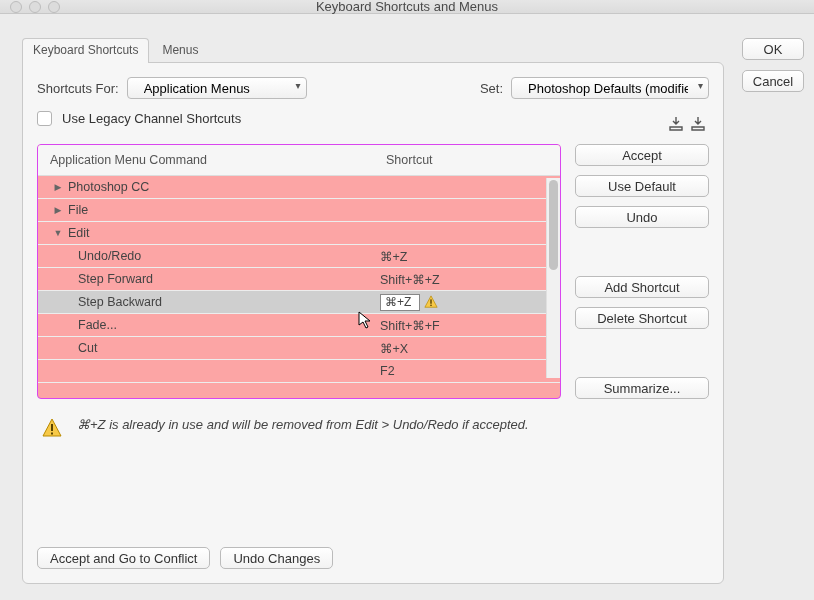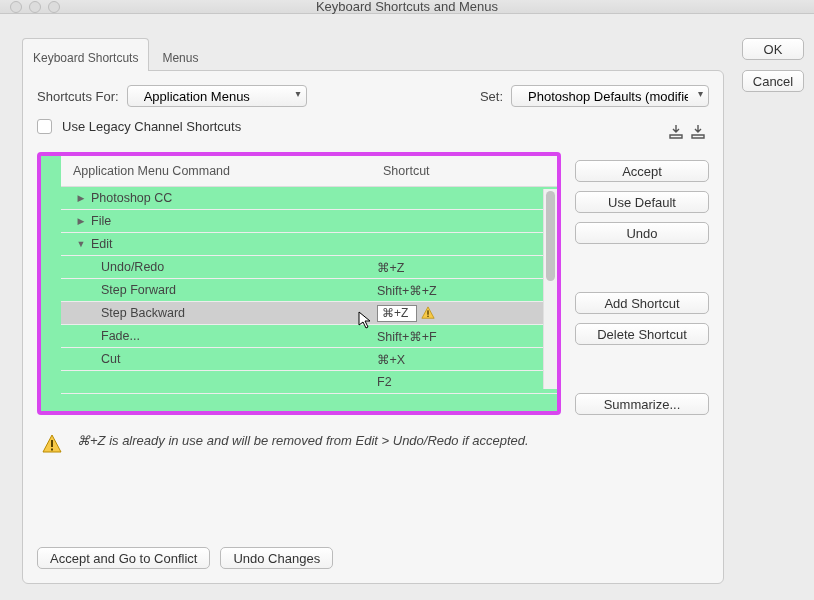--- a/index.html
+++ b/index.html
@@ -9,58 +9,58 @@
 .titlebar { height: 14px; background: linear-gradient(#e6e6e6,#dcdcdc); border-bottom: 1px solid #c7c7c7; display: flex; align-items: center; position: relative; }
 .traffic { display: flex; gap: 7px; margin-left: 10px; }
 .dot { width: 12px; height: 12px; border-radius: 50%; background: #dcdcdc; border: 1px solid #bdbdbd; }
 .titlebar-title { position: absolute; left: 0; right: 0; text-align: center; font-size: 13px; color: #4a4a4a; }
 
 .content { position: absolute; top: 22px; left: 0; right: 0; bottom: 0; display: flex; }
 .main { flex: 1; padding: 16px 8px 16px 22px; display: flex; flex-direction: column; }
 .rightcol { width: 82px; padding: 16px 12px; display: flex; flex-direction: column; gap: 10px; align-items: center; }
 
 .tabs { display: flex; gap: 2px; }
-.tab { padding: 12px 10px 6px; font-size: 12px; color: #555; border: 1px solid transparent; border-bottom: none; border-radius: 4px 4px 0 0; cursor: default; position: relative; z-index: 2; }
+.tab { padding: 4px 10px 6px; font-size: 12px; color: #555; border: 1px solid transparent; border-bottom: none; border-radius: 4px 4px 0 0; cursor: default; position: relative; z-index: 2; }
 .tab.active { background: #f6f6f6; border-color: #c9c9c9; }
 .tabpanel { background: #f6f6f6; border: 1px solid #c9c9c9; border-radius: 0 6px 6px 6px; padding: 14px 14px 14px 14px; margin-top: -1px; height: 548px; display: flex; flex-direction: column; }
 
 .row { display: flex; align-items: center; margin-bottom: 12px; justify-content: center; }
 .lbl { font-size: 13px; color: #444; margin-right: 8px; }
 select { font-size: 13px; height: 22px; border: 1px solid #bbb; border-radius: 4px; background: linear-gradient(#fff,#f0f0f0); padding: 0 20px 0 16px; appearance: none; -webkit-appearance: none; position: relative; }
 .select-wrap { position: relative; display: inline-block; }
 .select-wrap::after { content: "▾"; position: absolute; right: 6px; top: 3px; font-size: 10px; color: #555; pointer-events: none; }
 
 .flex-spacer { flex: 1; }
 
 .chk { display: flex; align-items: center; gap: 10px; margin-bottom: 10px; }
 .chkbox { width: 15px; height: 15px; border: 1px solid #b3b3b3; border-radius: 3px; background: #fff; }
 
 .icon-btn { width: 22px; height: 20px; display: inline-flex; align-items: center; justify-content: center; cursor: default; }
 .icon-btn svg { stroke: #555; }
 
 .table-wrap { display: flex; gap: 14px; flex: 0 0 auto; }
-.table-area { flex: 1; border: 4px solid #d946ef; border-radius: 4px; background: #86efac; overflow: hidden; padding-left: 20px; }
+.table-area { flex: 1; border: 1px solid #d946ef; border-radius: 4px; background: #fca5a5; overflow: hidden; }
 .thead { display: flex; background: #f6f6f6; border-bottom: 1px solid #ddd; font-size: 12.5px; color: #555; }
 .th1 { flex: 1; padding: 8px 12px; }
 .th2 { width: 180px; padding: 8px 6px; }
 .tlist { position: relative; height: 200px; }
 .trow { display: flex; align-items: center; height: 23px; border-bottom: 1px solid #ededed; font-size: 12.5px; color: #444; }
 .trow .cell1 { flex: 1; display: flex; align-items: center; }
 .trow .cell2 { width: 180px; display: flex; align-items: center; gap: 2px; }
 .trow.selected { background: #cfcfcf; }
 .disclose { width: 12px; display: inline-block; text-align: center; font-size: 9px; color: #666; margin: 0 4px 0 6px; }
 .indent1 .cell1 { padding-left: 8px; }
 .indent2 .cell1 { padding-left: 40px; }
 .shortcut-edit { border: 1px solid #888; background: #fff; font-size: 12px; padding: 0 4px; height: 17px; display: inline-flex; align-items: center; min-width: 40px; }
 .warn-sm { width: 14px; height: 14px; margin-left: 2px; }
 .scroll-track { position: absolute; right: 0; top: 33px; width: 14px; height: 200px; background: #f1f1f1; border-left: 1px solid #e0e0e0; }
 .scroll-thumb { position: absolute; left: 2px; right: 2px; top: 2px; height: 90px; background: #c3c3c3; border-radius: 5px; }
 .table-area { position: relative; }
 
-.side-btns { width: 134px; display: flex; flex-direction: column; gap: 9px; margin-top: 8px; }
+.side-btns { width: 134px; display: flex; flex-direction: column; gap: 9px; }
 .btn { height: 22px; min-width: 62px; border: 1px solid #bbb; border-radius: 5px; background: linear-gradient(#fff,#f2f2f2); font-size: 13px; color: #333; padding: 0 12px; text-align: center; cursor: default; display: inline-flex; align-items: center; justify-content: center; }
 .rightcol .btn { width: 62px; }
 
 .cursor-img { position: absolute; pointer-events: none; z-index: 50; }
 
 .msg-area { margin-top: 18px; display: flex; align-items: flex-start; gap: 14px; padding-left: 4px; font-style: italic; }
 .msg-text { font-size: 13px; color: #444; }
 
 .bottom-btns { margin-top: auto; display: flex; gap: 10px; padding-top: 14px; }
 

